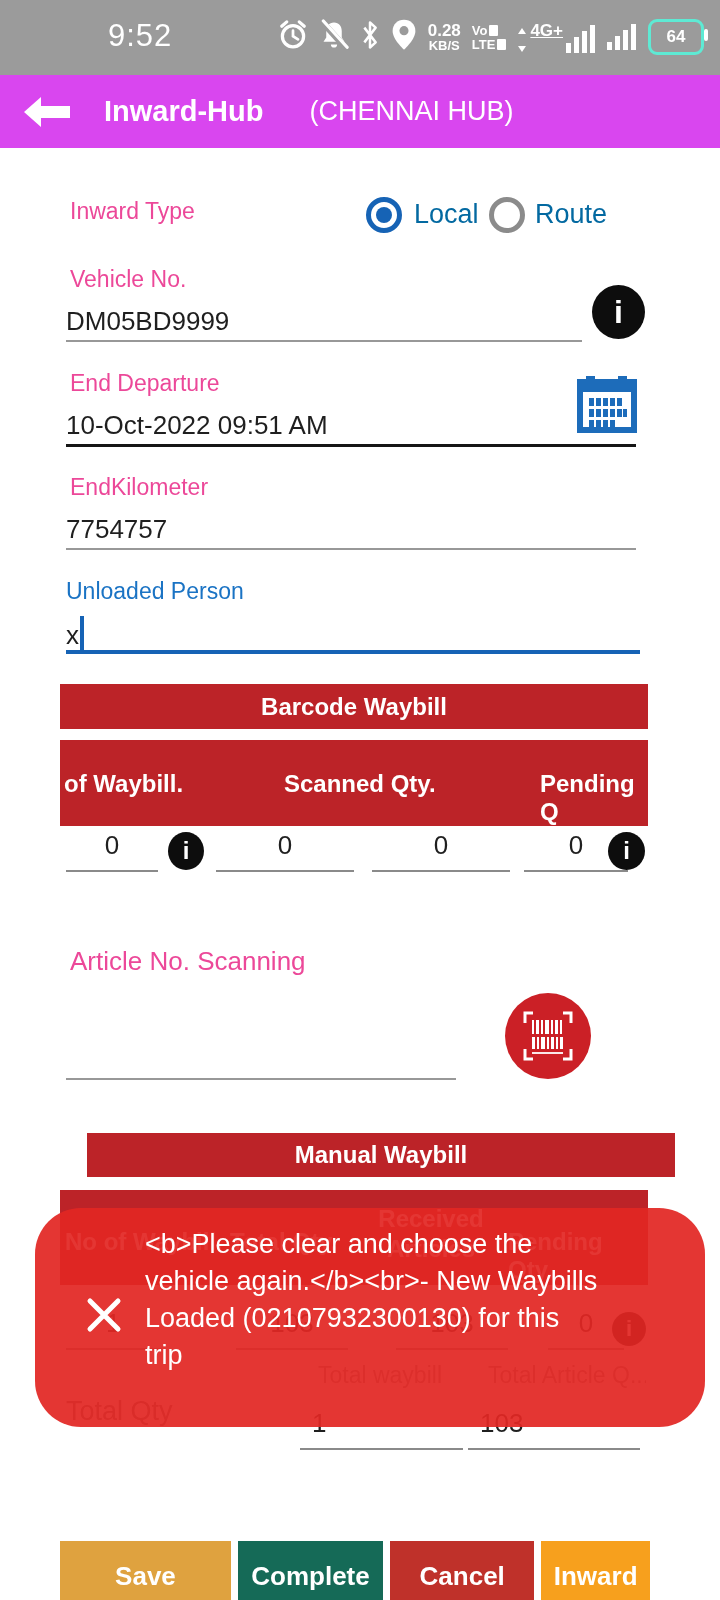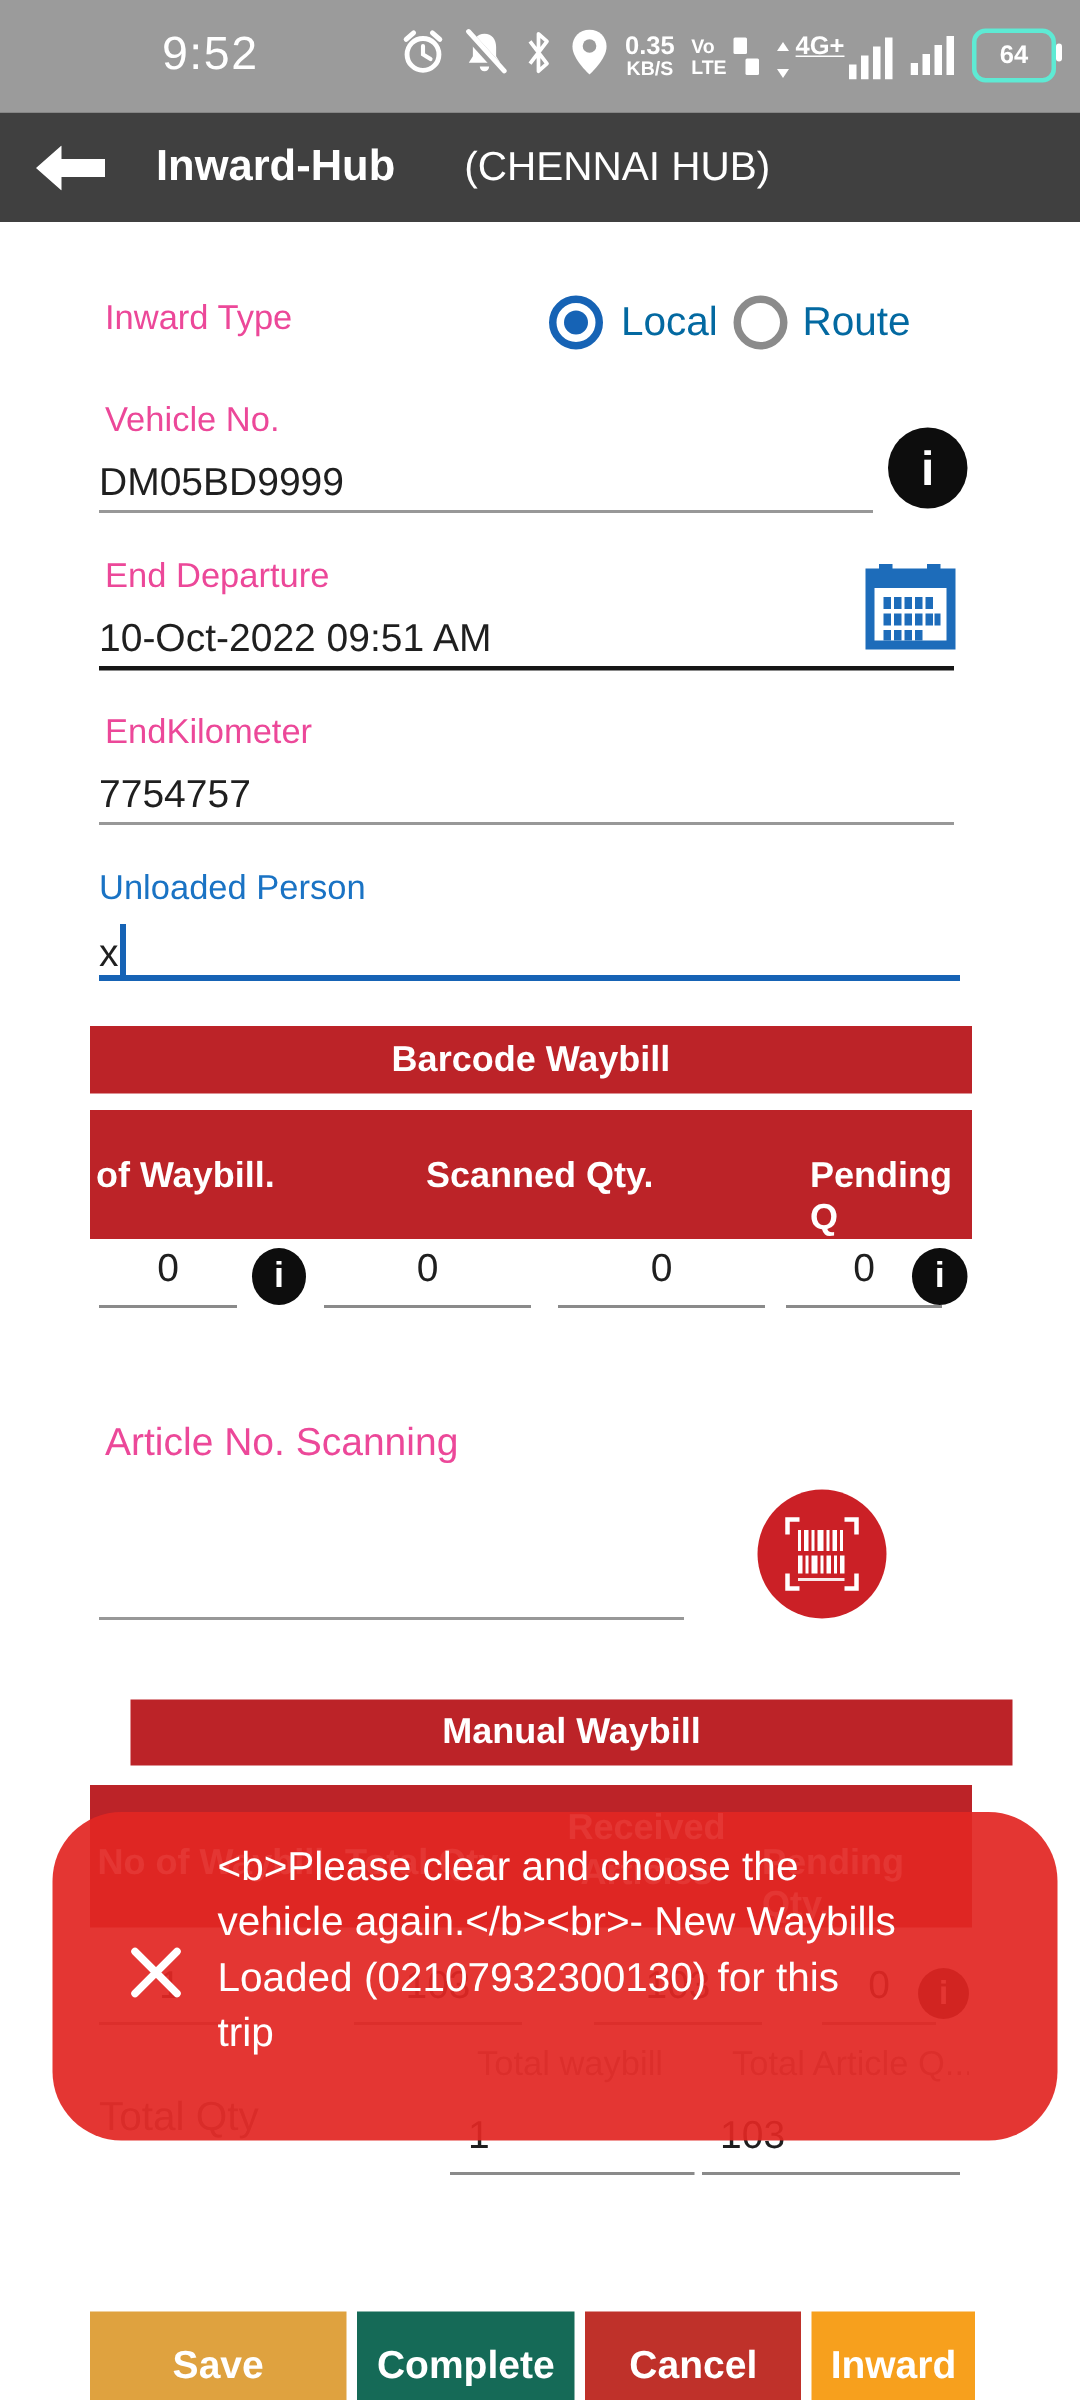--- a/index.html
+++ b/index.html
@@ -7,30 +7,30 @@
          font-family:"Liberation Sans",sans-serif;margin:0 auto;}
   .abs{position:absolute;}
 
   
   .status-bar{left:0;top:0;width:720px;height:75px;background:#9b9b9b;color:#fff;}
   .status-time{left:108px;top:18px;font-size:31px;letter-spacing:1px;}
   .status-icons{right:16px;top:12px;height:50px;display:flex;align-items:center;gap:11px;}
   .spd{display:flex;flex-direction:column;align-items:center;line-height:1;font-weight:bold;}
   .spd .t1{font-size:17px;} .spd .t2{font-size:13px;}
   .volte{display:flex;flex-direction:column;line-height:1;font-weight:bold;gap:1px;}
-  .volte .row{display:flex;align-items:center;gap:13px;font-size:13px;}
+  .volte .row{display:flex;align-items:center;gap:2px;font-size:13px;}
   .vbox{width:9px;height:11px;background:#fff;border-radius:1px;}
   .battery{width:50px;height:30px;border:3px solid #5eead4;border-radius:9px;display:flex;
            align-items:center;justify-content:center;font-size:17px;font-weight:bold;position:relative;}
   .battery:after{content:"";position:absolute;right:-7px;top:7px;width:4px;height:12px;background:#fff;border-radius:2px;}
   .fourg{display:flex;align-items:flex-end;gap:3px;}
   .fourg .lbl{font-size:17px;font-weight:bold;line-height:1;margin-bottom:14px;text-decoration:underline;}
 
   
-  .header{left:0;top:75px;width:720px;height:73px;background:#404040;display:flex;align-items:center;}
+  .header{left:0;top:75px;width:720px;height:73px;background:#d946ef;display:flex;align-items:center;}
   .hdr-title{margin-left:104px;color:#fff;font-size:29px;font-weight:bold;}
   .hdr-sub{margin-left:46px;color:#fff;font-size:27px;}
 
   
   .lab{color:#ec4899;font-size:23px;}
   .lab-blue{color:#1a73c4;font-size:23px;}
   .val{color:#1f1f1f;font-size:26px;}
   .uline{background:#989898;height:2px;}
   .info-icon{background:#0d0d0d;color:#fff;border-radius:50%;display:flex;align-items:center;
              justify-content:center;font-weight:bold;}
@@ -95,21 +95,21 @@
           <path d="M3 8.5 L13 21.5 L8 26 V4 L13 8.5 L3 21.5" fill="none" stroke="#fff" stroke-width="2.2" stroke-linejoin="round"></path>
         </svg>
       </span>
       <span>
         <svg width="26" height="34" viewBox="0 0 24 30">
           <path d="M12 1 C5.9 1 1.5 5.5 1.5 11.3 c0 8 10.5 17.2 10.5 17.2 s10.5-9.2 10.5-17.2 C22.5 5.5 18.1 1 12 1 z" fill="#fff"></path>
           <circle cx="12" cy="11" r="4.2" fill="#9b9b9b"></circle>
         </svg>
       </span>
       <span class="spd">
-        <span class="t1">0.35</span>
+        <span class="t1">0.28</span>
         <span class="t2">KB/S</span>
       </span>
       <span class="volte">
         <span class="row">
             <span>Vo</span>
             <span class="vbox"></span>
           </span>
         <span class="row">
             <span>LTE</span>
             <span class="vbox"></span>

